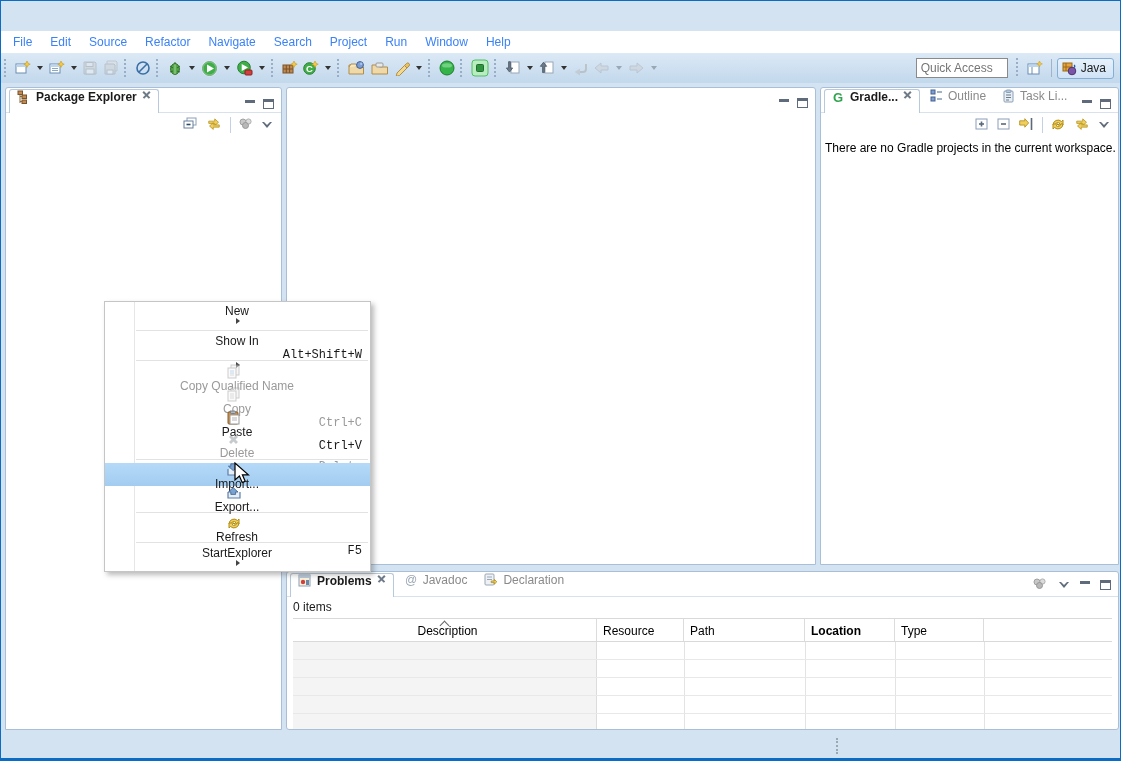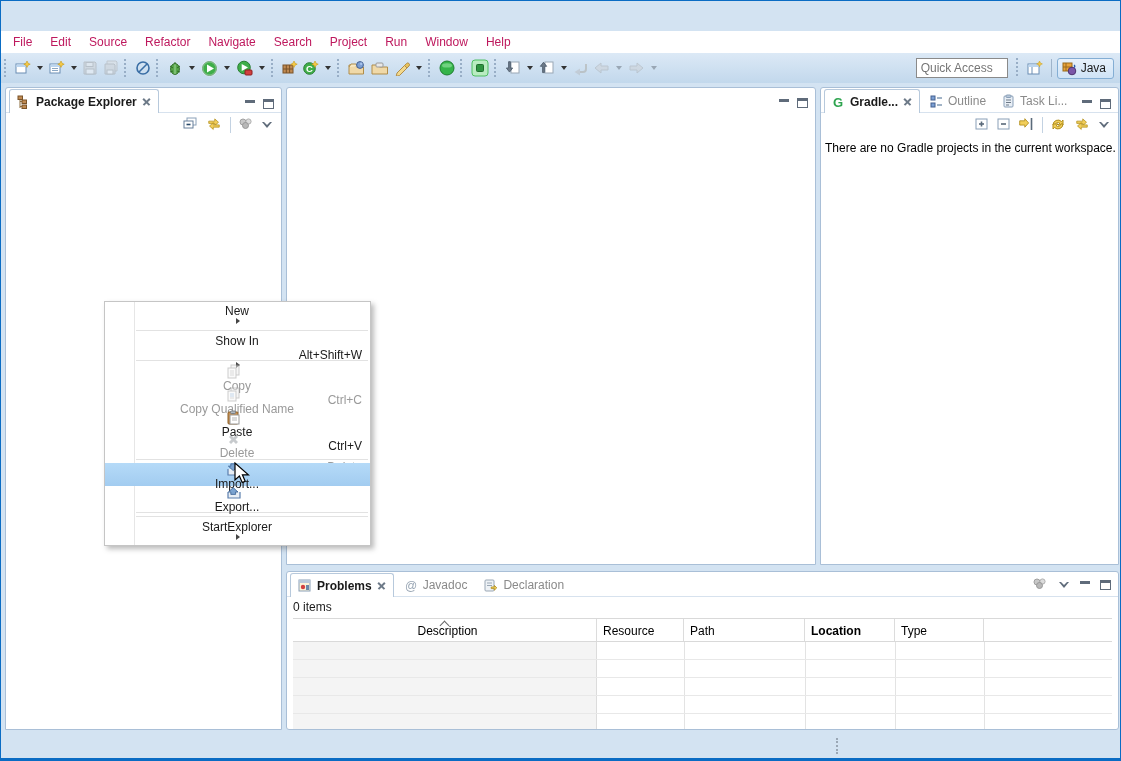--- a/index.html
+++ b/index.html
@@ -16,40 +16,40 @@
   .win-controls { margin-left:auto; display:flex; height:100%; }
   .wc { width:45px; height:100%; display:flex; align-items:center; justify-content:center; }
   .wc-min i { width:11px; height:1px; background:#000; display:block; }
   .wc-max i { width:10px; height:10px; border:1px solid #000; display:block; }
   .wc-close { position:relative; }
   .wc-close i, .wc-close i::after { content:""; position:absolute; width:14px; height:1px; background:#000; }
   .wc-close i { transform:rotate(45deg); } .wc-close i::after { left:0; top:0; transform:rotate(-90deg); }
 
   
   .menubar { position:absolute; left:0; top:30px; right:0; height:22px; background:#fff; display:flex; align-items:center; padding-left:3px; }
-  .menubar .mb-item { padding:0 9px; line-height:22px; color:#be185d; }
+  .menubar .mb-item { padding:0 9px; line-height:22px; color:#3b82f6; }
 
   
   .toolbar { position:absolute; left:0; top:52px; right:0; height:30px; background:linear-gradient(#dcE9f6,#c2d8ec); display:flex; align-items:center; }
   .tb-handle { width:5px; height:18px; border-left:2px dotted #98aec6; margin:0 4px 0 3px; }
   .tb-group { display:flex; align-items:center; gap:1px; }
   .tb-btn { display:flex; align-items:center; padding:2px; border-radius:2px; }
   .dd { width:0; height:0; border-left:3.5px solid transparent; border-right:3.5px solid transparent; border-top:4px solid #333; margin:0 3px; }
   .dd.dis { border-top-color:#9aa7b5; }
   .disabled-ic { opacity:.45; filter:grayscale(80%); }
   .qa-wrap { margin-left:auto; display:flex; align-items:flex-start; }
   .quick-access { width:92px; height:20px; border:1px solid #8a8a8a; background:#fff; font-family:"Liberation Sans",sans-serif; font-size:12px; color:#444; padding:0 4px; }
   .persp { display:flex; align-items:center; }
   .vsep { width:1px; height:18px; background:#9fb4ca; margin:0 5px; }
   .persp-btn { display:flex; align-items:center; gap:4px; background:linear-gradient(#e7f1fb,#cfe3f6); border:1px solid #84aed4; border-radius:3px; padding:2px 7px 2px 4px; margin-right:6px; font-size:12px; }
 
   
   .panel { position:absolute; background:#fff; border:1px solid #a9bfd7; border-radius:3px 3px 0 0; }
   .tabstrip { display:flex; align-items:flex-end; height:25px; position:relative; }
-  .vtab { display:flex; align-items:center; gap:5px; padding:0 7px; height:24px; border:1px solid #b7c9dc; border-bottom:none; border-radius:3px 3px 0 0; background:#fff; margin-left:3px; font-weight:bold; position:relative; z-index:2; }
+  .vtab { display:flex; align-items:flex-start; gap:5px; padding:0 7px; height:24px; border:1px solid #b7c9dc; border-bottom:none; border-radius:3px 3px 0 0; background:#fff; margin-left:3px; font-weight:bold; position:relative; z-index:2; }
   .vtab.inactive { border:none; background:transparent; color:#8a8a8a; font-weight:normal; }
   .strip-line { position:absolute; left:0; right:0; bottom:0; height:1px; background:#d7e2ee; }
   .tab-close { position:relative; width:9px; height:9px; }
   .tab-close i, .tab-close i::after { content:""; position:absolute; top:4px; left:0; width:9px; height:1.5px; background:#6d7a88; }
   .tab-close i { transform:rotate(45deg); } .tab-close i::after { left:0; top:0; transform:rotate(-90deg); }
   .panel-ctrls { margin-left:auto; display:flex; align-items:center; gap:8px; padding:0 7px 4px 0; }
   .pc-min i { display:block; width:10px; height:3px; border:1px solid #5f6b7a; border-top-width:2px; margin-top:-4px; }
   .pc-max i { display:block; width:11px; height:10px; border:1px solid #5f6b7a; border-top-width:3px; }
   .view-toolbar { display:flex; align-items:center; justify-content:flex-end; gap:7px; height:24px; padding:0 8px; }
   .vt-sep { width:1px; height:16px; background:#c3d2e2; }
@@ -75,21 +75,21 @@
   .pbody .shade { position:absolute; left:0; top:0; bottom:0; width:304px; background:#f4f4f4; border-right:1px solid #dcdcdc; }
   .pbody .vline { position:absolute; top:0; bottom:0; width:1px; background:#e3e3e3; }
   .pbody .hline { position:absolute; left:0; right:0; height:1px; background:#e8e8e8; }
 
   
   .ctx { position:absolute; left:103px; top:300px; width:267px; background:#fff; border:1px solid #c5c5c5; box-shadow:3px 3px 5px rgba(60,60,60,.35); padding:2px 0; z-index:50; }
   .ctx::before { content:""; position:absolute; left:29px; top:0; bottom:0; width:1px; background:#e6e6e6; }
   .mi { display:flex; align-items:center; height:23px; position:relative; padding-right:8px;flex-direction:column; }
   .mi-ic { width:29px; display:flex; justify-content:center; align-items:center; flex:0 0 auto; }
   .mi-label { padding-left:7px; }
-  .mi-right { margin-left:auto; color:#1a1a1a; }
+  .mi-right { margin-left:auto; color:#1a1a1a;font-family:Liberation Mono, monospace; }
   .mi.dis .mi-label, .mi.dis .mi-right { color:#9a9a9a; }
   .mi.hl { background:linear-gradient(#b5daf8,#a2ccf0); }
   .mi-sub { width:0; height:0; margin-left:8px; border-top:3.5px solid transparent; border-bottom:3.5px solid transparent; border-left:4px solid #444; }
   .msep { height:1px; background:#e2e2e2; margin:3px 2px 3px 31px; }
 
   
   .statusbar { position:absolute; left:0; right:0; bottom:0; height:24px; background:#d3e3f2; }
   .sb-handle { position:absolute; left:835px; top:4px; height:16px; border-left:2px dotted #9aa7b5; }
 
   .cursor { position:absolute; left:232px; top:461px; z-index:99; }
@@ -534,40 +534,40 @@
       <span class="mi-label">Show In</span>
       <span class="mi-right">Alt+Shift+W</span>
       <span class="mi-sub"></span>
     </div>
     <div class="msep"></div>
     <div class="mi dis">
       <span class="mi-ic">
           <svg width="14" height="15" opacity=".5">
             <rect x="4" y="1" width="8" height="10" fill="#eee" stroke="#9a9a9a"></rect>
             <rect x="1" y="4" width="8" height="10" fill="#f7f7f7" stroke="#9a9a9a"></rect>
-            <line x1="3" y1="7" x2="7" y2="7" stroke="#b5b5b5"></line>
-            <line x1="3" y1="9" x2="7" y2="9" stroke="#b5b5b5"></line>
+            <line x1="3" y1="7" x2="7" y2="7" stroke="#8ab0d8"></line>
+            <line x1="3" y1="9" x2="7" y2="9" stroke="#8ab0d8"></line>
             <line x1="3" y1="11" x2="7" y2="11" stroke="#b5b5b5"></line>
           </svg>
         </span>
-      <span class="mi-label">Copy</span>
-      <span class="mi-right">Ctrl+C</span>
+      <span class="mi-label">Copy Qualified Name</span>
+      <span class="mi-right"></span>
     </div>
     <div class="mi dis">
       <span class="mi-ic">
           <svg width="14" height="15" opacity=".5">
             <rect x="4" y="1" width="8" height="10" fill="#eee" stroke="#9a9a9a"></rect>
             <rect x="1" y="4" width="8" height="10" fill="#f7f7f7" stroke="#9a9a9a"></rect>
-            <line x1="3" y1="7" x2="7" y2="7" stroke="#8ab0d8"></line>
-            <line x1="3" y1="9" x2="7" y2="9" stroke="#8ab0d8"></line>
+            <line x1="3" y1="7" x2="7" y2="7" stroke="#b5b5b5"></line>
+            <line x1="3" y1="9" x2="7" y2="9" stroke="#b5b5b5"></line>
             <line x1="3" y1="11" x2="7" y2="11" stroke="#b5b5b5"></line>
           </svg>
         </span>
-      <span class="mi-label">Copy Qualified Name</span>
-      <span class="mi-right"></span>
+      <span class="mi-label">Copy</span>
+      <span class="mi-right">Ctrl+C</span>
     </div>
     <div class="mi">
       <span class="mi-ic">
           <svg width="14" height="15">
             <rect x="1" y="2" width="10" height="12" rx="1" fill="#c89050" stroke="#8a5f28"></rect>
             <rect x="3.5" y="1" width="5" height="2.5" rx="1" fill="#b0b8c0" stroke="#787f86"></rect>
             <rect x="3" y="5" width="9" height="9" fill="#fff" stroke="#9a9a9a"></rect>
             <line x1="5" y1="8" x2="10" y2="8" stroke="#b5b5b5"></line>
             <line x1="5" y1="10" x2="10" y2="10" stroke="#b5b5b5"></line>
           </svg>
@@ -599,20 +599,30 @@
       <span class="mi-ic">
           <svg width="16" height="14">
             <path d="M2 6 v6 h12 v-6" fill="#e8eef5" stroke="#5b7fae" stroke-width="1.2"></path>
             <path d="M3 9.5 h6 v-3 h3 l-6-5.5 -6 5.5 h3z" fill="#7ba3d0" stroke="#3a6294" transform="scale(.8) translate(3,1)"></path>
           </svg>
         </span>
       <span class="mi-label">Export...</span>
       <span class="mi-right"></span>
     </div>
     <div class="msep"></div>
+    <div class="mi">
+      <span class="mi-ic">
+          <svg width="16" height="14">
+            <path d="M3 8 a5 5 0 0 1 8.5-3.5 l1.5-1.5 v5 h-5 l1.8-1.8 a3 3 0 0 0 -4.8 2z" fill="#f2cf5b" stroke="#b08d1a"></path>
+            <path d="M13 7 a5 5 0 0 1 -8.5 3.5 l-1.5 1.5 v-5 h5 l-1.8 1.8 a3 3 0 0 0 4.8-2z" fill="#f2cf5b" stroke="#b08d1a"></path>
+          </svg>
+        </span>
+      <span class="mi-label">Refresh</span>
+      <span class="mi-right">F5</span>
+    </div>
     <div class="msep"></div>
     <div class="mi">
       <span class="mi-ic"></span>
       <span class="mi-label">StartExplorer</span>
       <span class="mi-right"></span>
         <span class="mi-sub"></span>
     </div>
   </div>
 
   <svg class="cursor" width="22" height="24">

